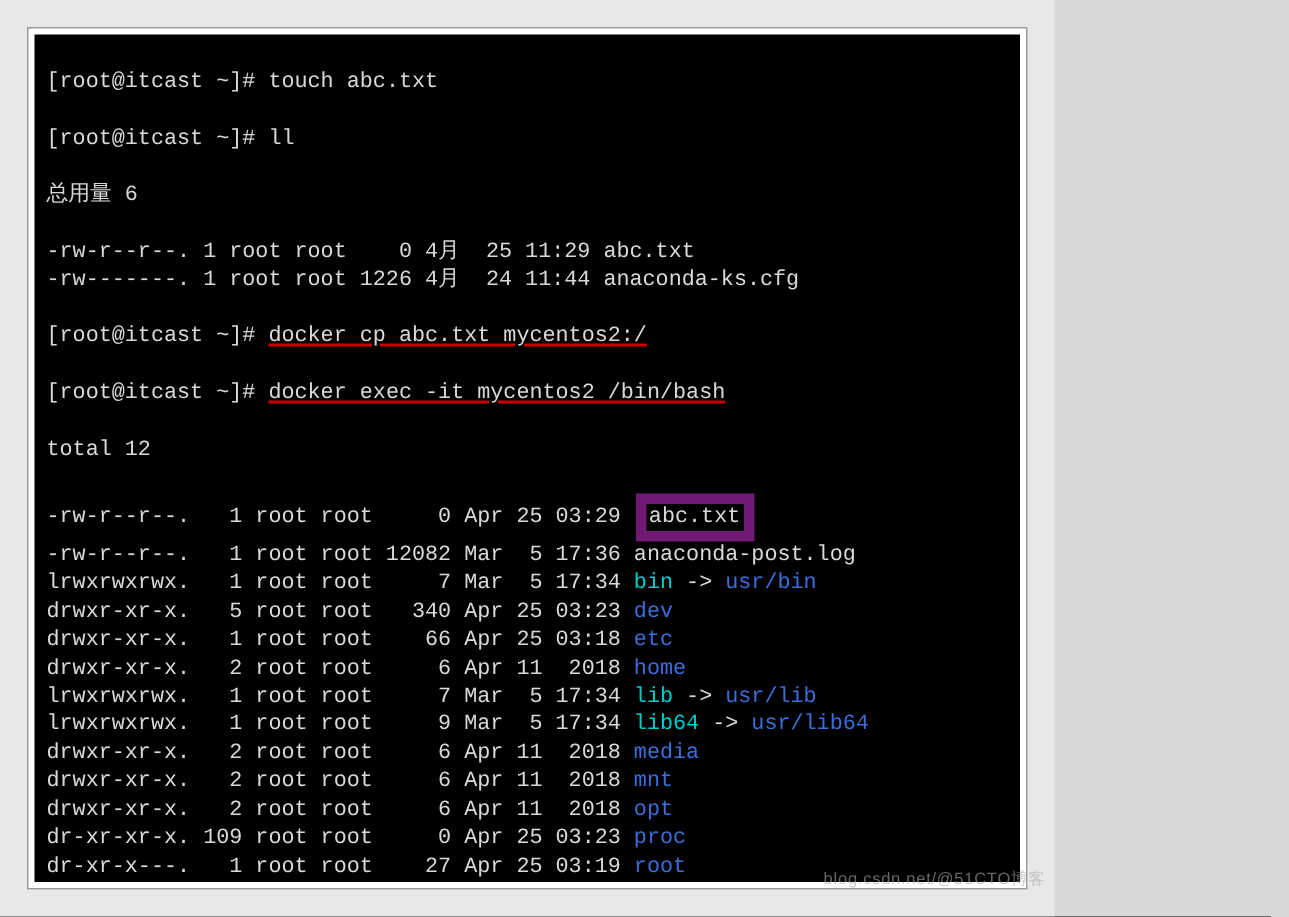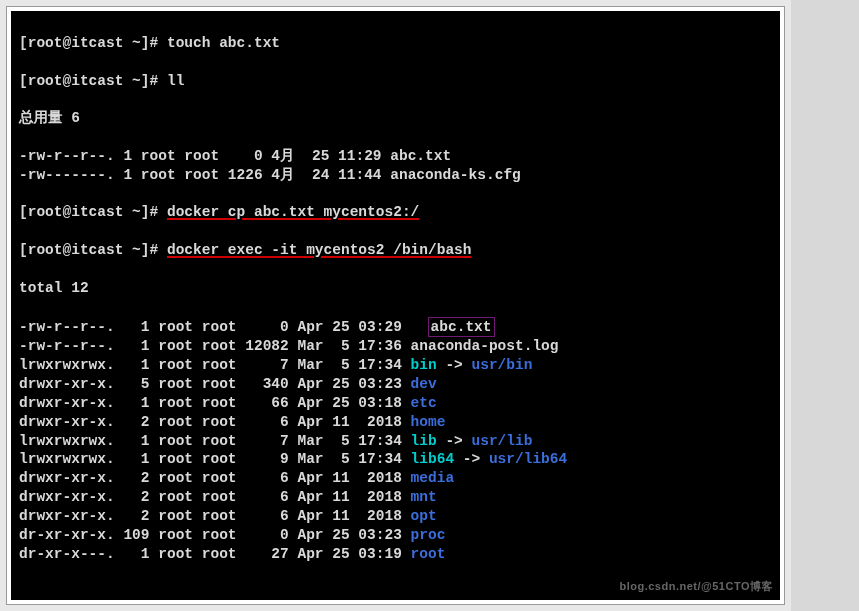--- a/index.html
+++ b/index.html
@@ -4,27 +4,26 @@
 <style>
   body {
     margin: 0;
     padding: 0;
     background: #d8d8d8;
     font-family: "Consolas", "Courier New", monospace;
     font-size: 14.5px;
     line-height: 1.3;
   }
   .outer-frame {
-    width: 791px;
+    width: 703px;
     height: 611px;
     box-sizing: border-box;
-    padding: 6px;
+    padding: 18px;
     background: #e8e8e8;
     position: relative;
-    font-weight: bold;
   }
   .mid-frame {
     background: #fff;
     border: 1px solid #999;
     box-sizing: border-box;
     width: 100%;
     height: 100%;
     padding: 4px;
   }
   .terminal {
@@ -36,30 +35,30 @@
     padding: 4px 8px 4px 8px;
     overflow: hidden;
     white-space: pre;
   }
   .line { display: block; }
   .cyan { color: #00cdcd; }
   .blue { color: #3b6ddb; }
   .white { color: #d9d9d9; }
   .underline { text-decoration: underline; text-decoration-color: #c00; text-decoration-thickness: 1.5px; text-underline-offset: 2px; }
   .box-abc {
-    border: 1px solid #701a75;
+    border: 7px solid #701a75;
     padding: 0 2px;
     display: inline-block;
-    margin-left: 17px;
+    margin-left: 1px;
     text-align: right;
   }
   .watermark {
     position: absolute;
     bottom: 18px;
-    right: 18px;
+    right: 6px;
     color: #aaa;
     font-family: Arial, sans-serif;
     font-size: 11px;
     opacity: 0.6;
     letter-spacing: 0.5px;
     margin-left: 20px;
   }
 </style>
 </head>
 <body>

